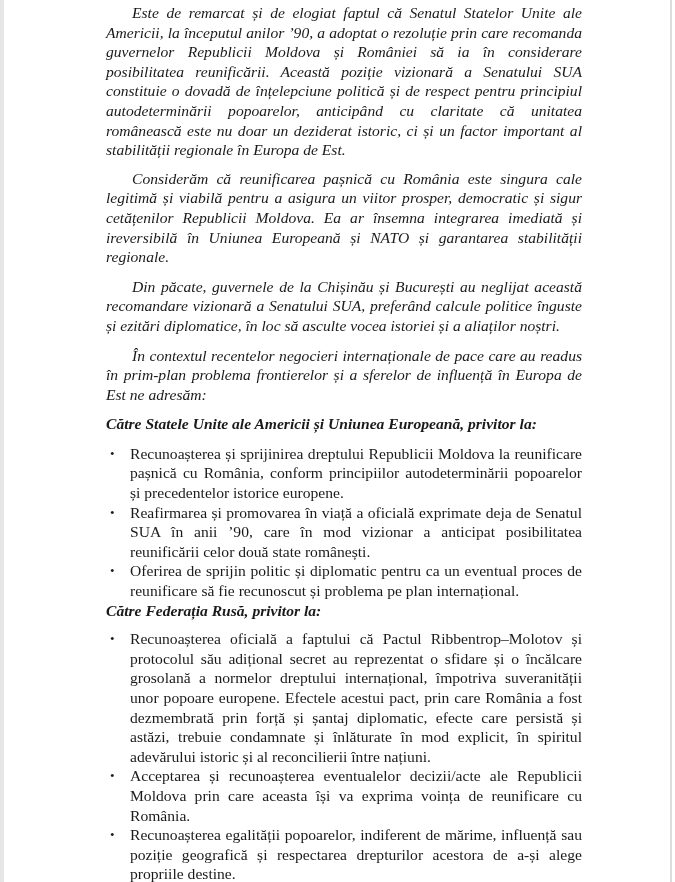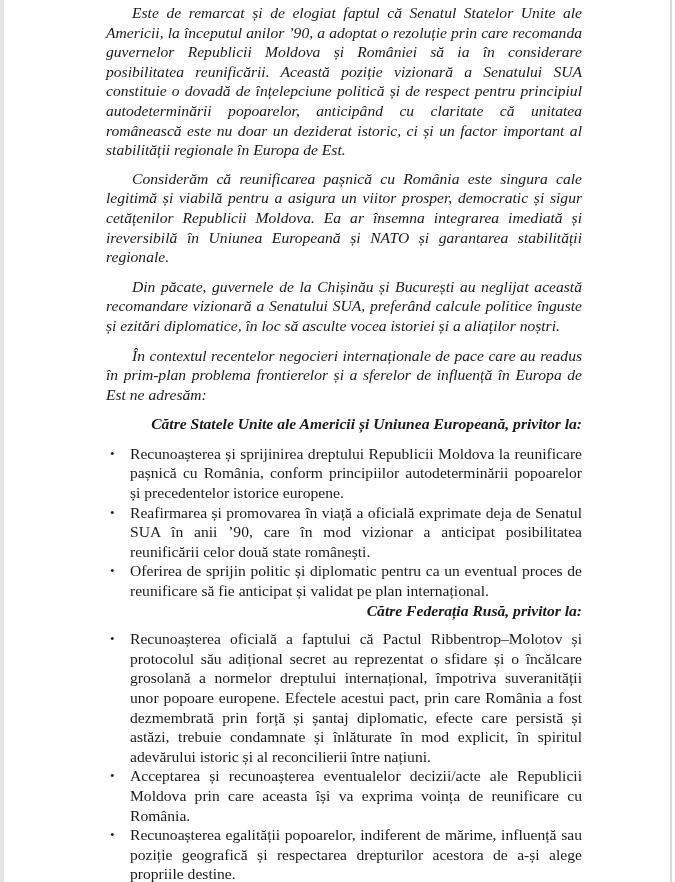--- a/index.html
+++ b/index.html
@@ -40,21 +40,20 @@
     text-align: justify;
     text-indent: 26px;
     font-style: italic;
   }
   .p1 { margin-bottom: 9px; }
   .heading {
     font-weight: bold;
     font-style: italic;
     margin: 0 0 10px 0;
     text-indent: 0;
-    text-align: right;
   }
   .heading.h2 { margin-bottom: 9px; }
   ul {
     list-style: none;
     margin: 0;
     padding: 0 0 0 24px;
   }
   li {
     position: relative;
     text-align: justify;
@@ -84,21 +83,21 @@
     <li>
       <span class="bullet">•</span>
       <span>Recunoașterea și sprijinirea dreptului Republicii Moldova la reunificare pașnică cu România, conform principiilor autodeterminării popoarelor și precedentelor istorice europene.</span>
     </li>
     <li>
       <span class="bullet">•</span>
       <span>Reafirmarea și promovarea în viață a oficială exprimate deja de Senatul SUA în anii ’90, care în mod vizionar a anticipat posibilitatea reunificării celor două state românești.</span>
     </li>
     <li>
       <span class="bullet">•</span>
-      <span>Oferirea de sprijin politic și diplomatic pentru ca un eventual proces de reunificare să fie anticipat și validat pe plan internațional.</span>
+      <span>Oferirea de sprijin politic și diplomatic pentru ca un eventual proces de reunificare să fie recunoscut și problema pe plan internațional.</span>
     </li>
   </ul>
 
   <div class="heading h2">Către Federația Rusă, privitor la:</div>
   <ul>
     <li>
       <span class="bullet">•</span>
       <span>Recunoașterea oficială a faptului că Pactul Ribbentrop–Molotov și protocolul său adițional secret au reprezentat o sfidare și o încălcare grosolană a normelor dreptului internațional, împotriva suveranității unor popoare europene. Efectele acestui pact, prin care România a fost dezmembrată prin forță și șantaj diplomatic, efecte care persistă și astăzi, trebuie condamnate și înlăturate în mod explicit, în spiritul adevărului istoric și al reconcilierii între națiuni.</span>
     </li>
     <li>

